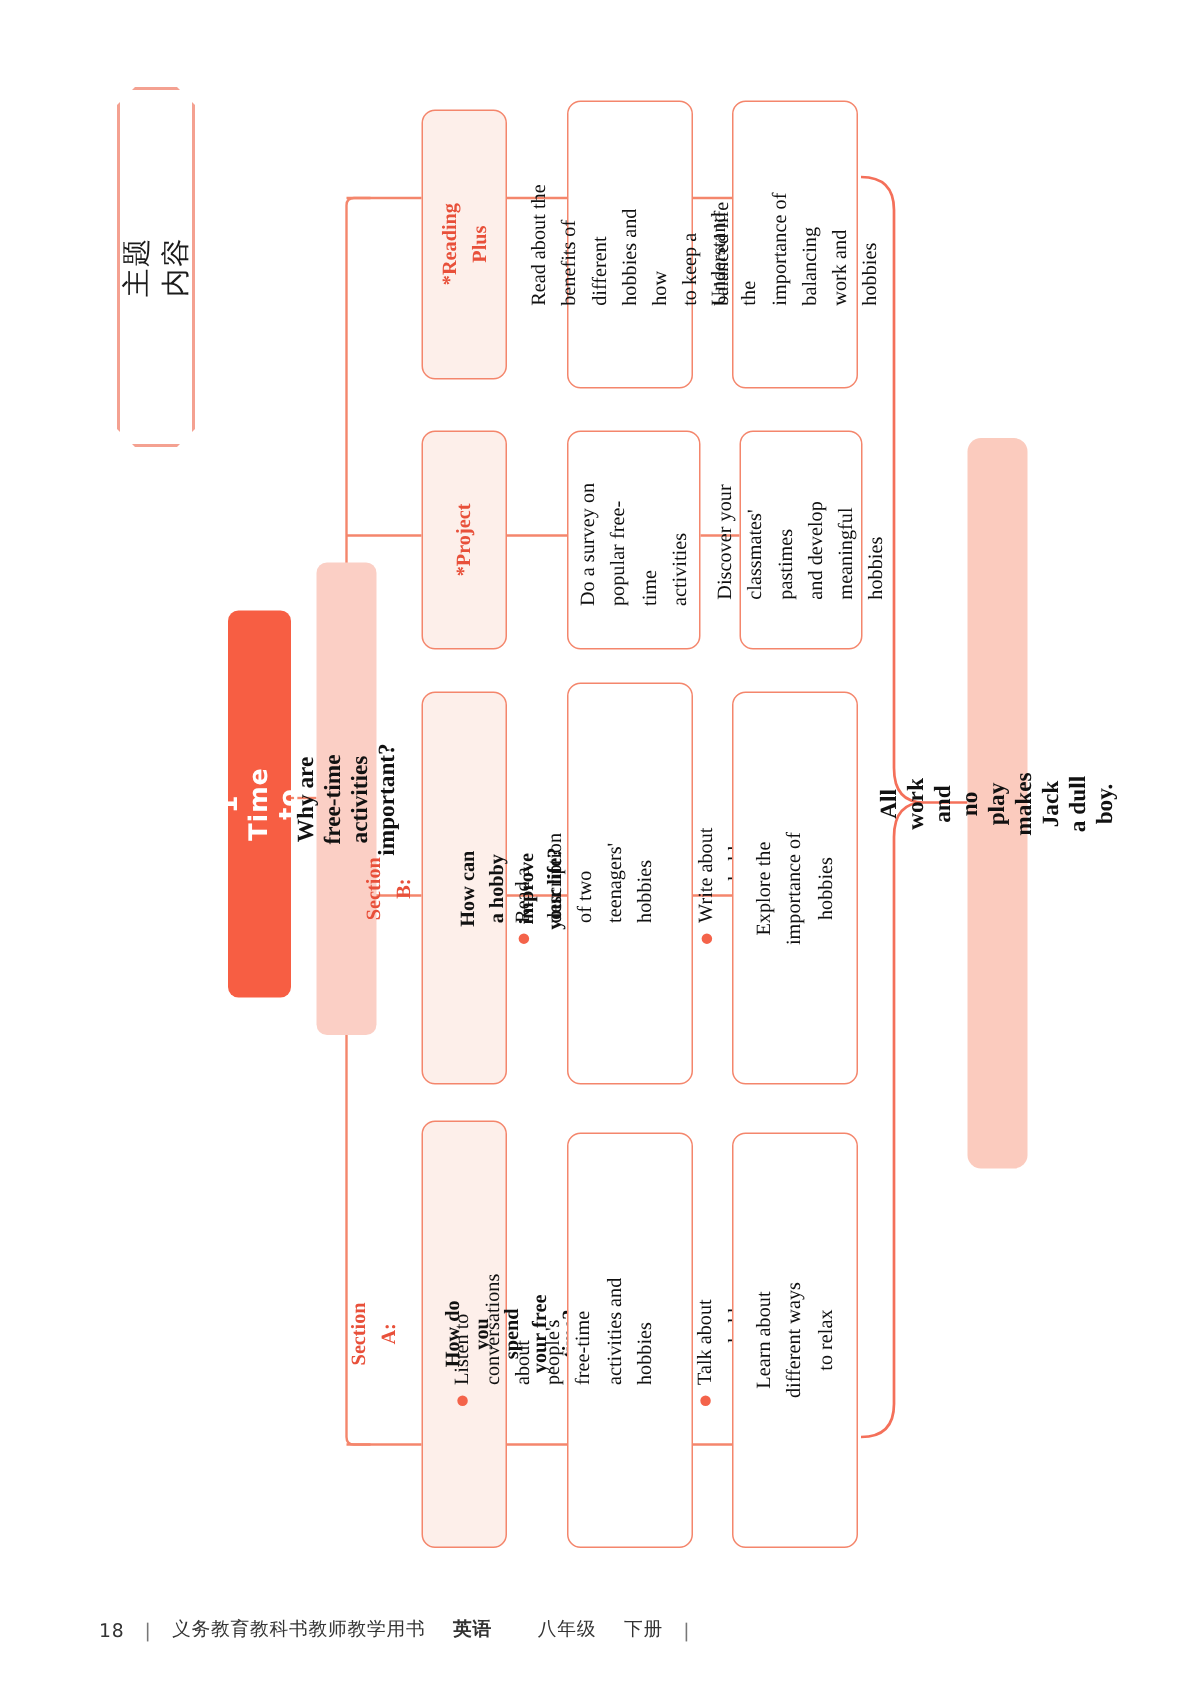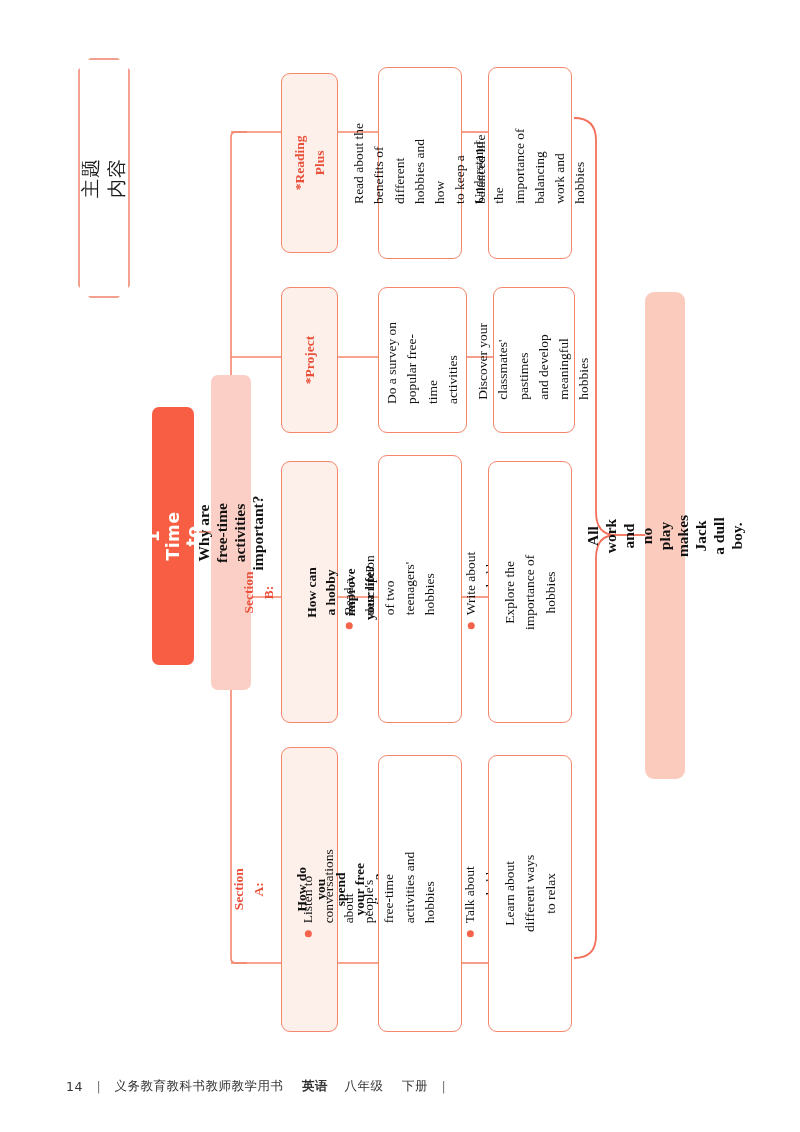--- a/index.html
+++ b/index.html
@@ -221,22 +221,22 @@
       <span class="bline">Talk about your hobby and why you
 do it</span>
     </span>
   </div>
 
   <div class="cbox" style="left:488px;top:755px;width:84px;height:277px;">
     <span class="vtext" style="width:272px;text-align:center;">Learn about different ways to relax</span>
   </div>
 
   <div id="footer">
-    <span>14</span>
+    <span>18</span>
     <span class="fsep">|</span>
     <span>义务教育教科书教师教学用书</span>
     <span style="margin-left:14px;font-weight:bold;">英语</span>
-    <span style="margin-left:12px;">八年级</span>
+    <span style="margin-left:26px;">八年级</span>
     <span style="margin-left:14px;margin-top:44px;">下册</span>
     <span class="fsep">|</span>
   </div>
 
 </div>
 
 </body></html>

